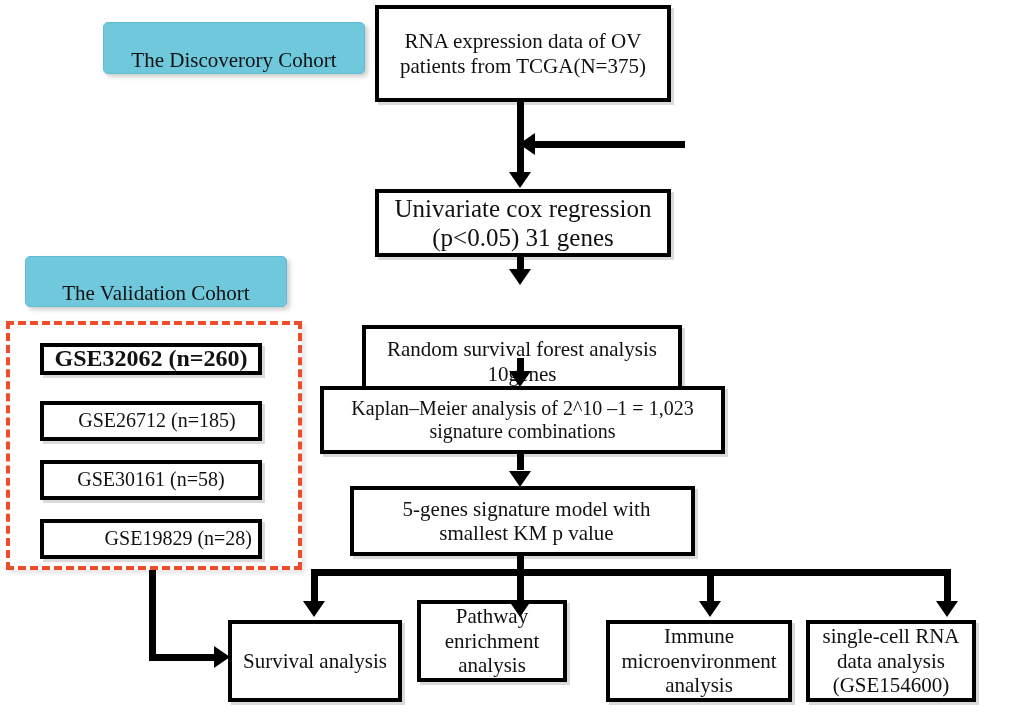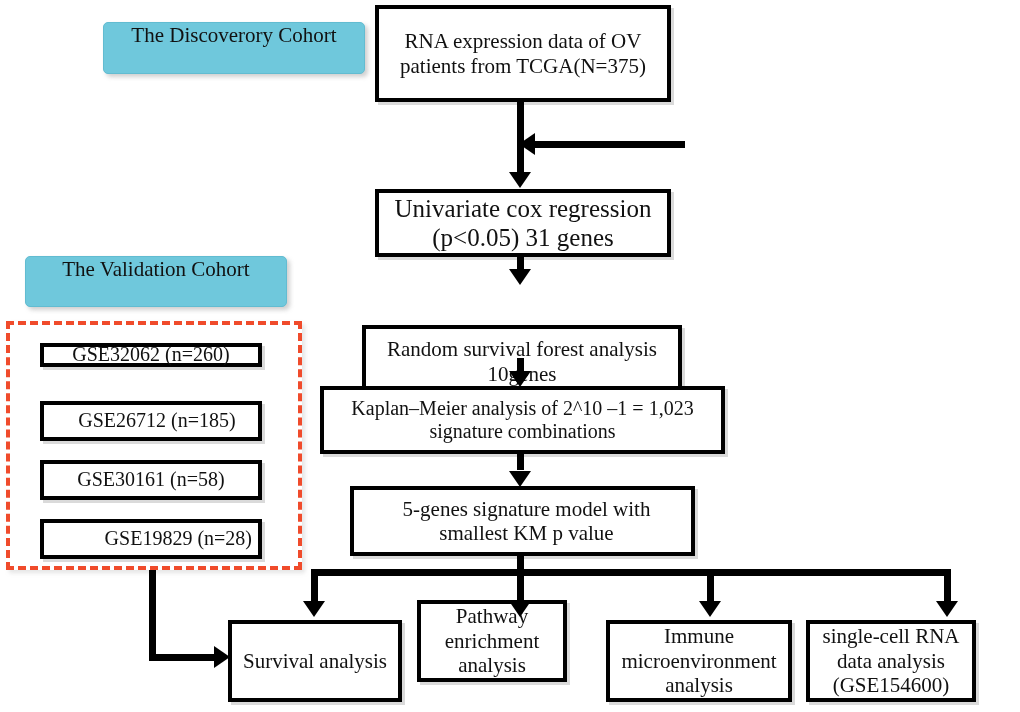--- a/index.html
+++ b/index.html
@@ -37,21 +37,21 @@
     padding: 0 6px;
     white-space: pre-line;
   }
   .cohort-label {
     position: absolute;
     box-sizing: border-box;
     background: #6FC8DC;
     border: 1px solid #62BCD1;
     border-radius: 5px;
     display: flex;
-    align-items: flex-start;
+    align-items: flex-end;
     justify-content: center;
     text-align: center;
     color: #111111;
     box-shadow: 3px 3px 4px rgba(150,150,150,0.45);
   }
   .dashed-group {
     position: absolute;
     box-sizing: border-box;
     border: 4px dashed #F04B2B;
     background: transparent;
@@ -120,21 +120,21 @@
     <span class="txt">5-genes signature model with
 smallest KM p value</span>
   </div>
 
   <div class="cohort-label" style="left:25px; top:256px; width:262px; height:51px; font-size:21px;">
     <span class="txt">The Validation Cohort</span>
   </div>
 
   <div class="dashed-group" style="left:6px; top:321px; width:296px; height:249px;"></div>
 
-  <div class="node" style="left:40px; top:343px; width:222px; height:24px; font-size:20px;">
+  <div class="node" style="left:40px; top:343px; width:222px; height:32px; font-size:24px;font-weight:bold;">
     <span class="txt">GSE32062 (n=260)</span>
   </div>
   <div class="node" style="left:40px; top:401px; width:222px; height:40px; font-size:20px;padding-left:12px;">
     <span class="txt">GSE26712 (n=185)</span>
   </div>
   <div class="node" style="left:40px; top:460px; width:222px; height:40px; font-size:20px;">
     <span class="txt">GSE30161 (n=58)</span>
   </div>
   <div class="node" style="left:40px; top:519px; width:222px; height:40px; font-size:20px;justify-content:flex-end;">
     <span class="txt">GSE19829 (n=28)</span>

